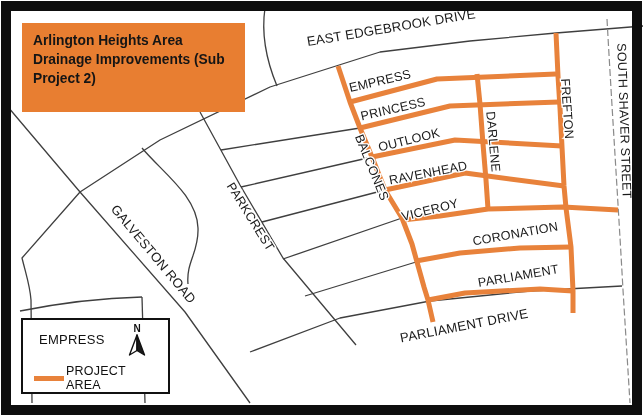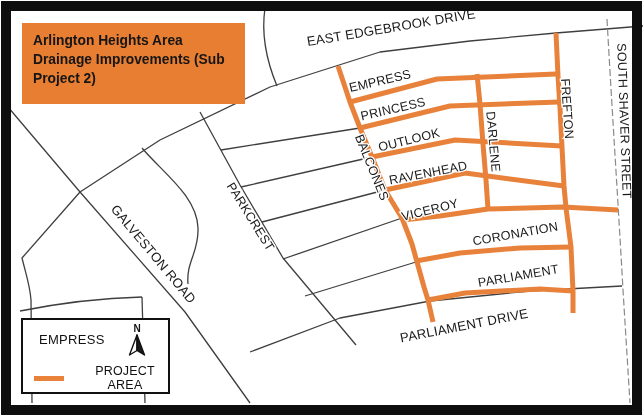--- a/index.html
+++ b/index.html
@@ -22,35 +22,35 @@
     fill:var(--label);
     stroke:#ffffff;stroke-width:2.6px;paint-order:stroke;
     text-anchor:middle;
   }
   .lbl.big{font-size:13.2px;}
   .title-box{
     position:absolute;left:22px;top:23px;width:201px;
     background:var(--title-bg);
     color:#151515;
     font-weight:bold;font-size:13.8px;line-height:1.36;
-    padding:9px 11px 16px 11px;
+    padding:9px 11px 24px 11px;
   }
   .legend-box{
     position:absolute;left:21px;top:318px;width:145px;height:72px;
     background:#ffffff;border:2px solid #111;
   }
   .legend-title{
     position:absolute;left:16px;top:12px;
     font-size:13px;color:#111;letter-spacing:.3px;
   }
   .north{position:absolute;left:102px;top:3px;width:24px;height:36px;}
   .north text{font:bold 10px "Liberation Sans",sans-serif;fill:#111;text-anchor:middle;}
   .legend-item{
     position:absolute;left:11px;top:44px;right:6px;
-    display:flex;align-items:center;gap:24px;text-align:center;
+    display:flex;align-items:center;gap:2px;
   }
   .swatch{width:30px;height:5px;background:var(--accent);flex:0 0 auto;}
   .legend-item-label{font-size:12.5px;color:#111;letter-spacing:.2px;}
 </style>
 </head>
 <body>
 
 <div class="frame">
 
   <svg class="map-svg" width="643" height="416" viewBox="0 0 643 416">

